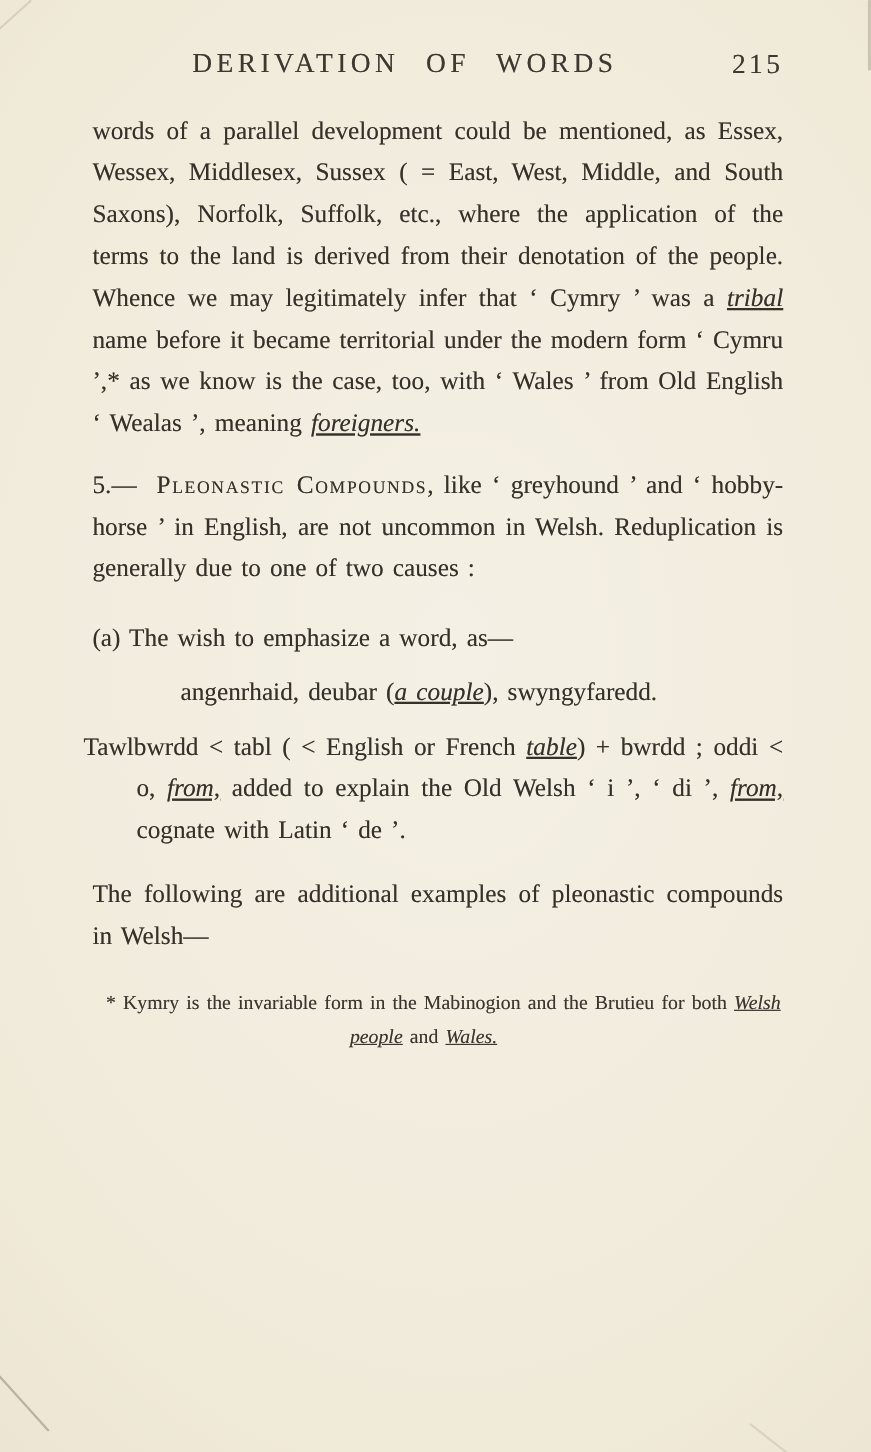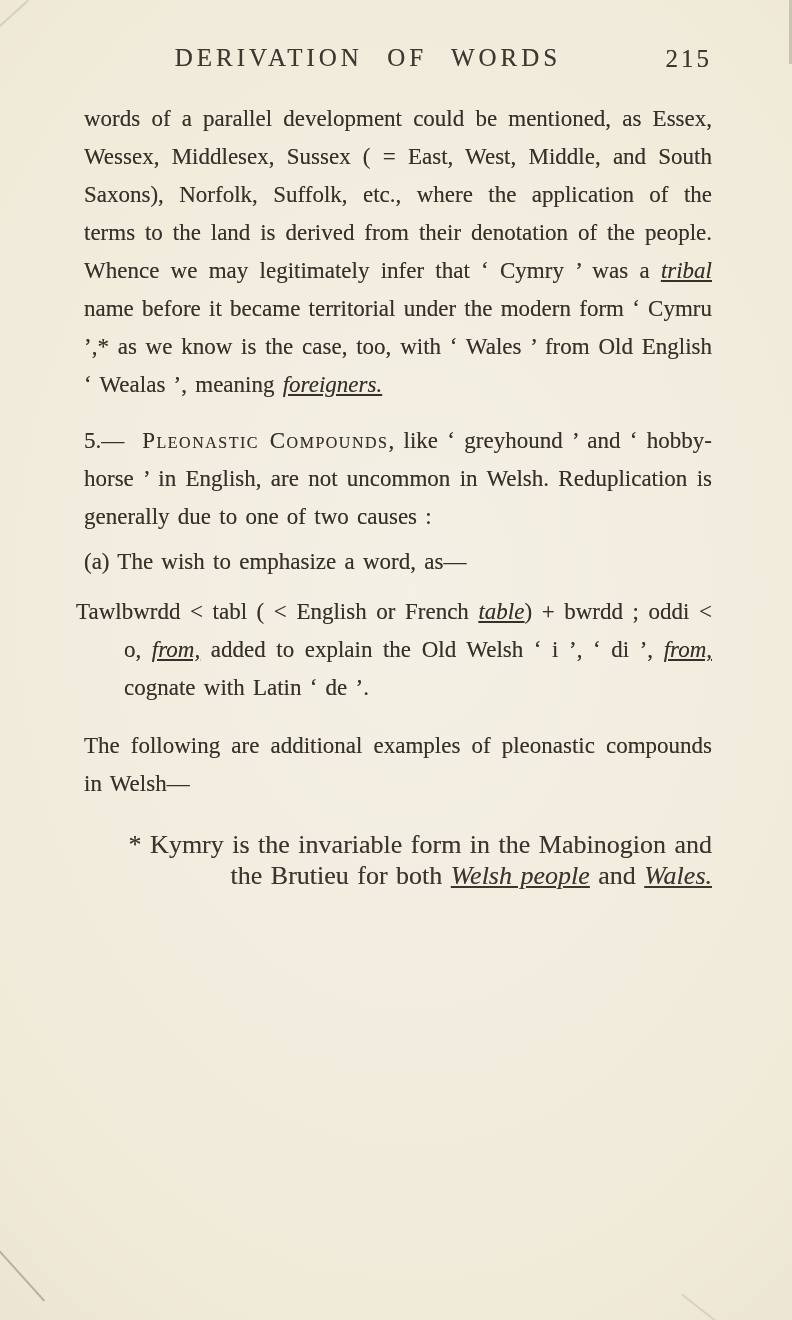--- a/index.html
+++ b/index.html
@@ -38,32 +38,32 @@
     line-height: 38px;
     text-align: justify;
     word-spacing: 2.5px;
     text-shadow: 0 0 0.6px rgba(53,49,42,0.5);
   }
   .s-i { font-style: italic; text-decoration: underline; }
   .s-sc { font-variant: small-caps; letter-spacing: 1.5px; margin-left: 18px; }
 
   .intro     { margin-top: 28px; }
   .section   { margin-top: 18px; }
-  .item-a    { margin-top: 7px; }
+  .item-a    { margin-top: 25px; }
   .example-indent { margin-top: 11px; padding-left: 80px; text-align: left; }
   .item-b    { margin-top: 11px; }
   .hanging   { margin-top: 12px; margin-left: -8px; padding-left: 48px; text-indent: -48px; }
   .following { margin-top: 20px; }
   .examples  { margin-top: 12px; padding-left: 40px; text-indent: -40px; word-spacing: 9px; text-align: left; }
   .footnote {
     margin: 26px 0 0 -26px;
-    font-size: 26px;
+    font-size: 18px;
     line-height: 31px;
     text-indent: 36px;
-    text-align: right;
+    text-align: center;
     word-spacing: 2px;
     color: #3a362f;
     text-shadow: 0 0 0.5px rgba(58,54,47,0.5);
   }
 
   .artifact { position: absolute; background: rgba(74,64,52,0.32); border-radius: 1px; }
   .a1 { width: 70px; height: 2px; left: -14px; bottom: 44px; transform: rotate(48deg); }
   .a2 { width: 44px; height: 2px; left: -10px; top: 14px; transform: rotate(-42deg); opacity: .45; }
   .a3 { width: 54px; height: 2px; right: 62px; bottom: 8px; transform: rotate(38deg); opacity: .4; }
   .a4 { width: 3px; height: 64px; right: 0; top: 0; background: rgba(74,64,52,0.22); }
@@ -82,20 +82,21 @@
     <span class="head-title">DERIVATION OF WORDS</span>
     <span class="head-page">215</span>
   </header>
 
   <p class="para intro"><span>words of a parallel development could be mentioned, as Essex, Wessex, Middlesex, Sussex ( = East, West, Middle, and South Saxons), Norfolk, Suffolk, etc., where the application of the terms to the land is derived from their denotation of the people. Whence we may legitimately infer that ‘ Cymry ’ was a </span><span class="s-i">tribal</span><span> name before it became territorial under the modern form ‘ Cymru ’,* as we know is the case, too, with ‘ Wales ’ from Old English ‘ Wealas ’, meaning </span><span class="s-i">foreigners.</span></p>
 
   <p class="para section"><span>5.—</span><span class="s-sc">Pleonastic Compounds</span><span>, like ‘ greyhound ’ and ‘ hobby-horse ’ in English, are not uncommon in Welsh. Reduplication is generally due to one of two causes :</span></p>
 
   <p class="para item-a"><span>(a) The wish to emphasize a word, as—</span></p>
 
+  <p class="para example-indent"><span>angenrhaid, deubar (</span><span class="s-i">a couple</span><span>), swyngyfaredd.</span></p>
 
 
   <p class="para hanging"><span>Tawlbwrdd &lt; tabl ( &lt; English or French </span><span class="s-i">table</span><span>) + bwrdd ; oddi &lt; o, </span><span class="s-i">from,</span><span> added to explain the Old Welsh ‘ i ’, ‘ di ’, </span><span class="s-i">from,</span><span> cognate with Latin ‘ de ’.</span></p>
 
   <p class="para following"><span>The following are additional examples of pleonastic compounds in Welsh—</span></p>
 
 
   <p class="footnote"><span>* Kymry is the invariable form in the Mabinogion and the Brutieu for both </span><span class="s-i">Welsh people</span><span> and </span><span class="s-i">Wales.</span></p>
 
 </div>

